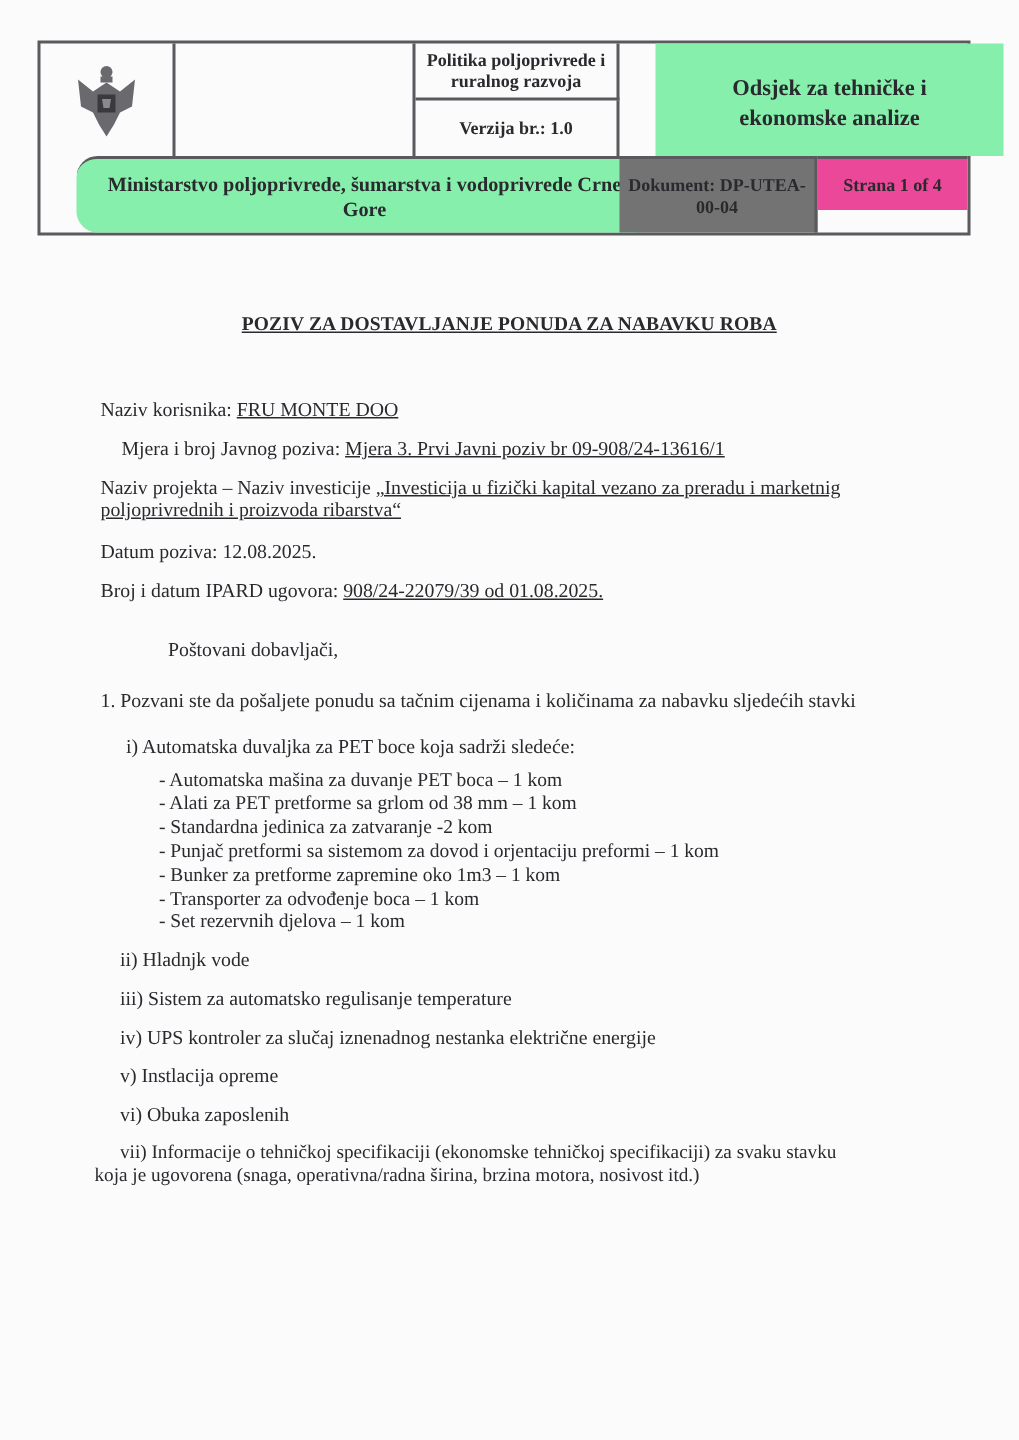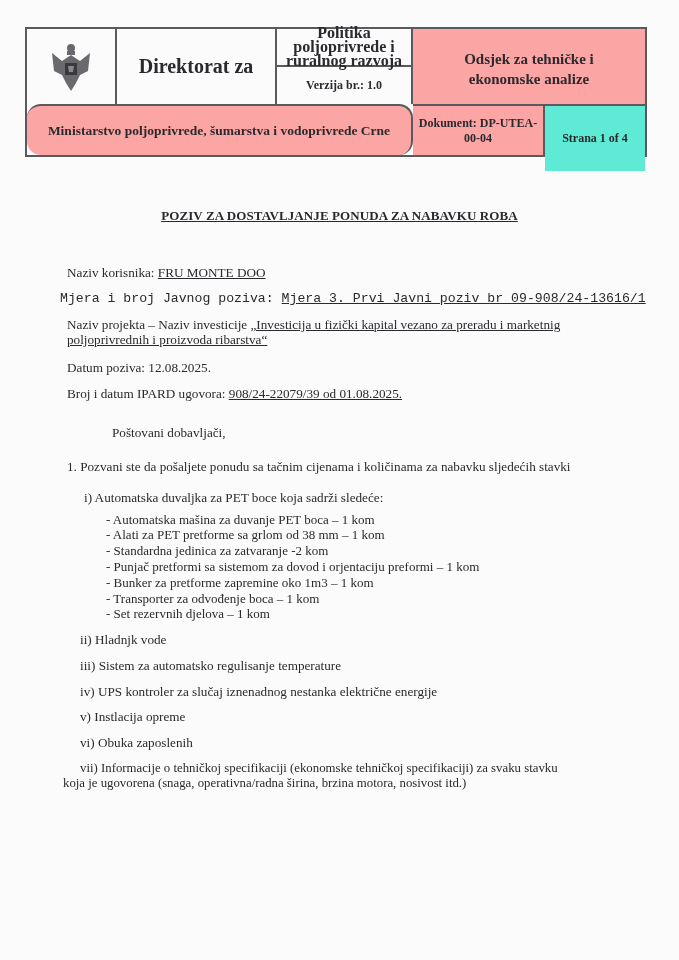--- a/index.html
+++ b/index.html
@@ -2,32 +2,32 @@
 <html><head>
 <meta charset="utf-8">
 <style>
   html, body { margin: 0; padding: 0; }
   body {
     width: 679px; height: 960px; background: #fbfbfc; position: relative; overflow: hidden;
     font-family: "Liberation Serif", "DejaVu Serif", serif; color: #2a2a2e;
   }
   .hdr { position: absolute; left: 25px; top: 27px; width: 622px; height: 130px; border: 2px solid #5a5a5e; box-sizing: border-box; }
   .cell { position: absolute; box-sizing: border-box; display: flex; align-items: center; justify-content: center; text-align: center; font-weight: bold; }
-  .gray { background: #fca5a5; }
+  .gray { background: #86efac; margin-left: 24px; }
   .b-r { border-right: 2px solid #5a5a5e; }
   .b-b { border-bottom: 2px solid #5a5a5e; }
 
   .logo-cell { left: 0; top: 0; width: 90px; height: 75px; }
   .dir-cell { left: 90px; top: 0; width: 160px; height: 75px; font-size: 20px; line-height: 27px; }
-  .pol-cell { left: 250px; top: 0; width: 136px; height: 38px; font-size: 16px; line-height: 14px; align-items: center; }
+  .pol-cell { left: 250px; top: 0; width: 136px; height: 38px; font-size: 12px; line-height: 14px; align-items: center; }
   .ver-cell { left: 250px; top: 38px; width: 136px; height: 37px; font-size: 12px; }
   .ods-cell { left: 386px; top: 0; width: 232px; height: 75px; font-size: 15px; line-height: 20px; padding-top: 4px; }
   .min-cell { left: 0; top: 75px; width: 386px; height: 51px; font-size: 13.5px; line-height: 17px; padding: 12px 10px; border-radius: 14px; }
-  .dok-cell { left: 386px; top: 75px; width: 132px; height: 51px; font-size: 12px; line-height: 15px; background: #fca5a5; }
-  .str-cell { left: 518px; top: 75px; width: 100px; height: 67px; font-size: 12px; background: #5eead4; text-align: center; }
+  .dok-cell { left: 386px; top: 75px; width: 132px; height: 51px; font-size: 12px; line-height: 15px; background: #737373; }
+  .str-cell { left: 518px; top: 75px; width: 100px; height: 36px; font-size: 12px; background: #ec4899; text-align: center; }
 
   .title { position: absolute; left: 0; width: 679px; top: 208px; text-align: center; font-weight: bold; font-size: 13px; text-decoration: underline; letter-spacing: 0.1px; }
 
   .p { position: absolute; font-size: 13.2px; white-space: nowrap; }
   .u { text-decoration: underline; }
   .bul { font-size: 13px; line-height: 15.5px; }
 </style>
 </head>
 <body>
 
@@ -38,61 +38,61 @@
         <circle cx="23" cy="7" r="4"></circle>
         <rect x="19" y="10" width="8" height="4"></rect>
         <path d="M23 14 L14 20 L4 12 L6 30 L14 34 L18 42 L23 50 L28 42 L32 34 L40 30 L42 12 L32 20 Z"></path>
       </g>
       <rect x="17" y="22" width="12" height="12" fill="#3a3a3e"></rect>
       <path d="M20 25 l6 0 l-1 6 l-4 0 z" fill="#8a8a8e"></path>
     </svg>
   </div>
   <div class="cell dir-cell b-r">
     <div>
-      <div>Direktorat za</div>
     </div>
   </div>
   <div class="cell pol-cell b-r b-b">
     <div>
       <div>Politika poljoprivrede i</div>
       <div>ruralnog razvoja</div>
     </div>
   </div>
   <div class="cell ver-cell b-r">
     <span>Verzija br.: 1.0</span>
   </div>
   <div class="cell ods-cell gray">
     <div>
       <div>Odsjek za tehničke i</div>
       <div>ekonomske analize</div>
     </div>
   </div>
   <div class="cell min-cell gray b-r" style="border-top:2px solid #5a5a5e;">
     <div>
       <div>Ministarstvo poljoprivrede, šumarstva i vodoprivrede Crne</div>
+      <div>Gore</div>
     </div>
   </div>
   <div class="cell dok-cell b-r" style="border-top:2px solid #5a5a5e;">
     <div>
       <div>Dokument: DP-UTEA-</div>
       <div>00-04</div>
     </div>
   </div>
   <div class="cell str-cell" style="border-top:2px solid #5a5a5e;">
     <span>Strana 1 of 4</span>
   </div>
 </div>
 
 <div class="title">POZIV ZA DOSTAVLJANJE PONUDA ZA NABAVKU ROBA</div>
 
 <div class="p" style="left:67px; top:265px;">
   <span>Naziv korisnika: </span><span class="u">FRU MONTE DOO</span>
 </div>
 
-<div class="p" style="left:60px; top:291px;font-family:Liberation Mono, monospace;">
+<div class="p" style="left:81px; top:291px;">
   <span>Mjera i broj Javnog poziva: </span><span class="u">Mjera 3. Prvi Javni poziv br 09-908/24-13616/1</span>
 </div>
 
 <div class="p" style="left:67px; top:317px;">
   <span>Naziv projekta – Naziv investicije </span><span class="u">„Investicija u fizički kapital vezano za preradu i marketnig</span>
 </div>
 <div class="p u" style="left:67px; top:332px;">poljoprivrednih i proizvoda ribarstva“</div>
 
 <div class="p" style="left:67px; top:360px;">Datum poziva: 12.08.2025.</div>
 

